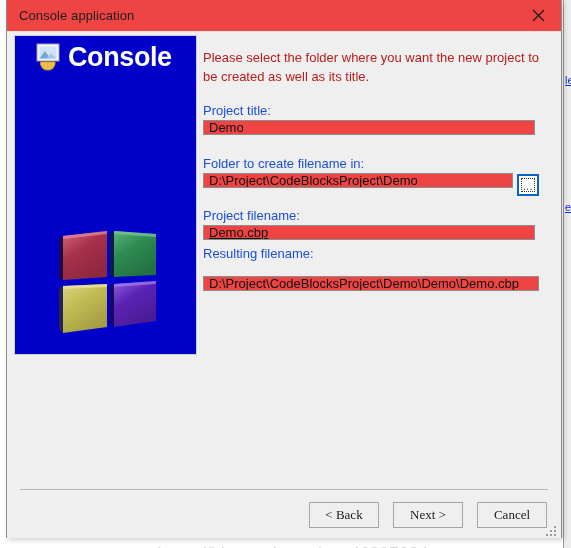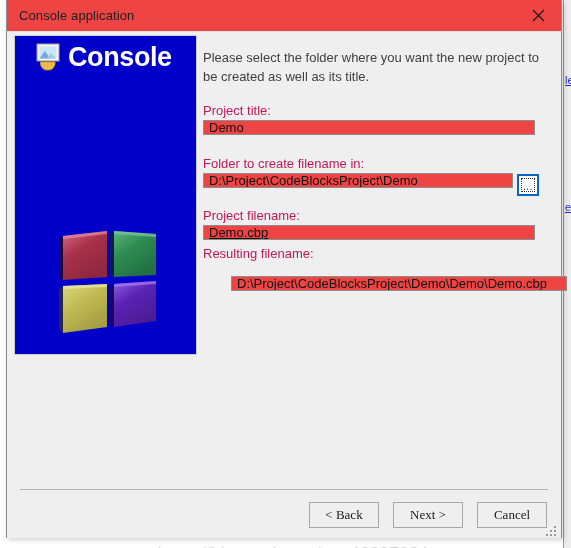--- a/index.html
+++ b/index.html
@@ -153,45 +153,45 @@
   .form-area {
     position: absolute;
     left: 196px; top: 0px;
     width: 350px;
   }
   .intro-text {
     position: absolute;
     left: 0; top: 16px;
     width: 338px;
     font-size: 13px;
-    color: #404040;
+    color: #b91c1c;
     line-height: 19px;
     font-family: "Liberation Sans", sans-serif;
   }
   .field-label {
     position: absolute;
     font-size: 13px;
-    color: #be185d;
+    color: #1d4ed8;
     font-family: "Liberation Sans", sans-serif;
     white-space: nowrap;
   }
   .field-input {
     position: absolute;
     box-sizing: border-box;
     height: 15px;
     background: #ef4444;
     border: 1px solid #8e8e8e;
     font-size: 13px;
     color: #111111;
     font-family: "Liberation Sans", sans-serif;
     padding: 0 0 0 5px;
     line-height: 22px;
     outline: none;
   }
-  .field-input.readonly { color: #111111; margin-left: 28px; }
+  .field-input.readonly { color: #111111; }
 
   .browse-btn {
     position: absolute;
     box-sizing: border-box;
     width: 22px; height: 22px;
     background: #ffffff;
     border: 2px solid #0a63c9;
     padding: 0;
     cursor: pointer;
     display: flex;

